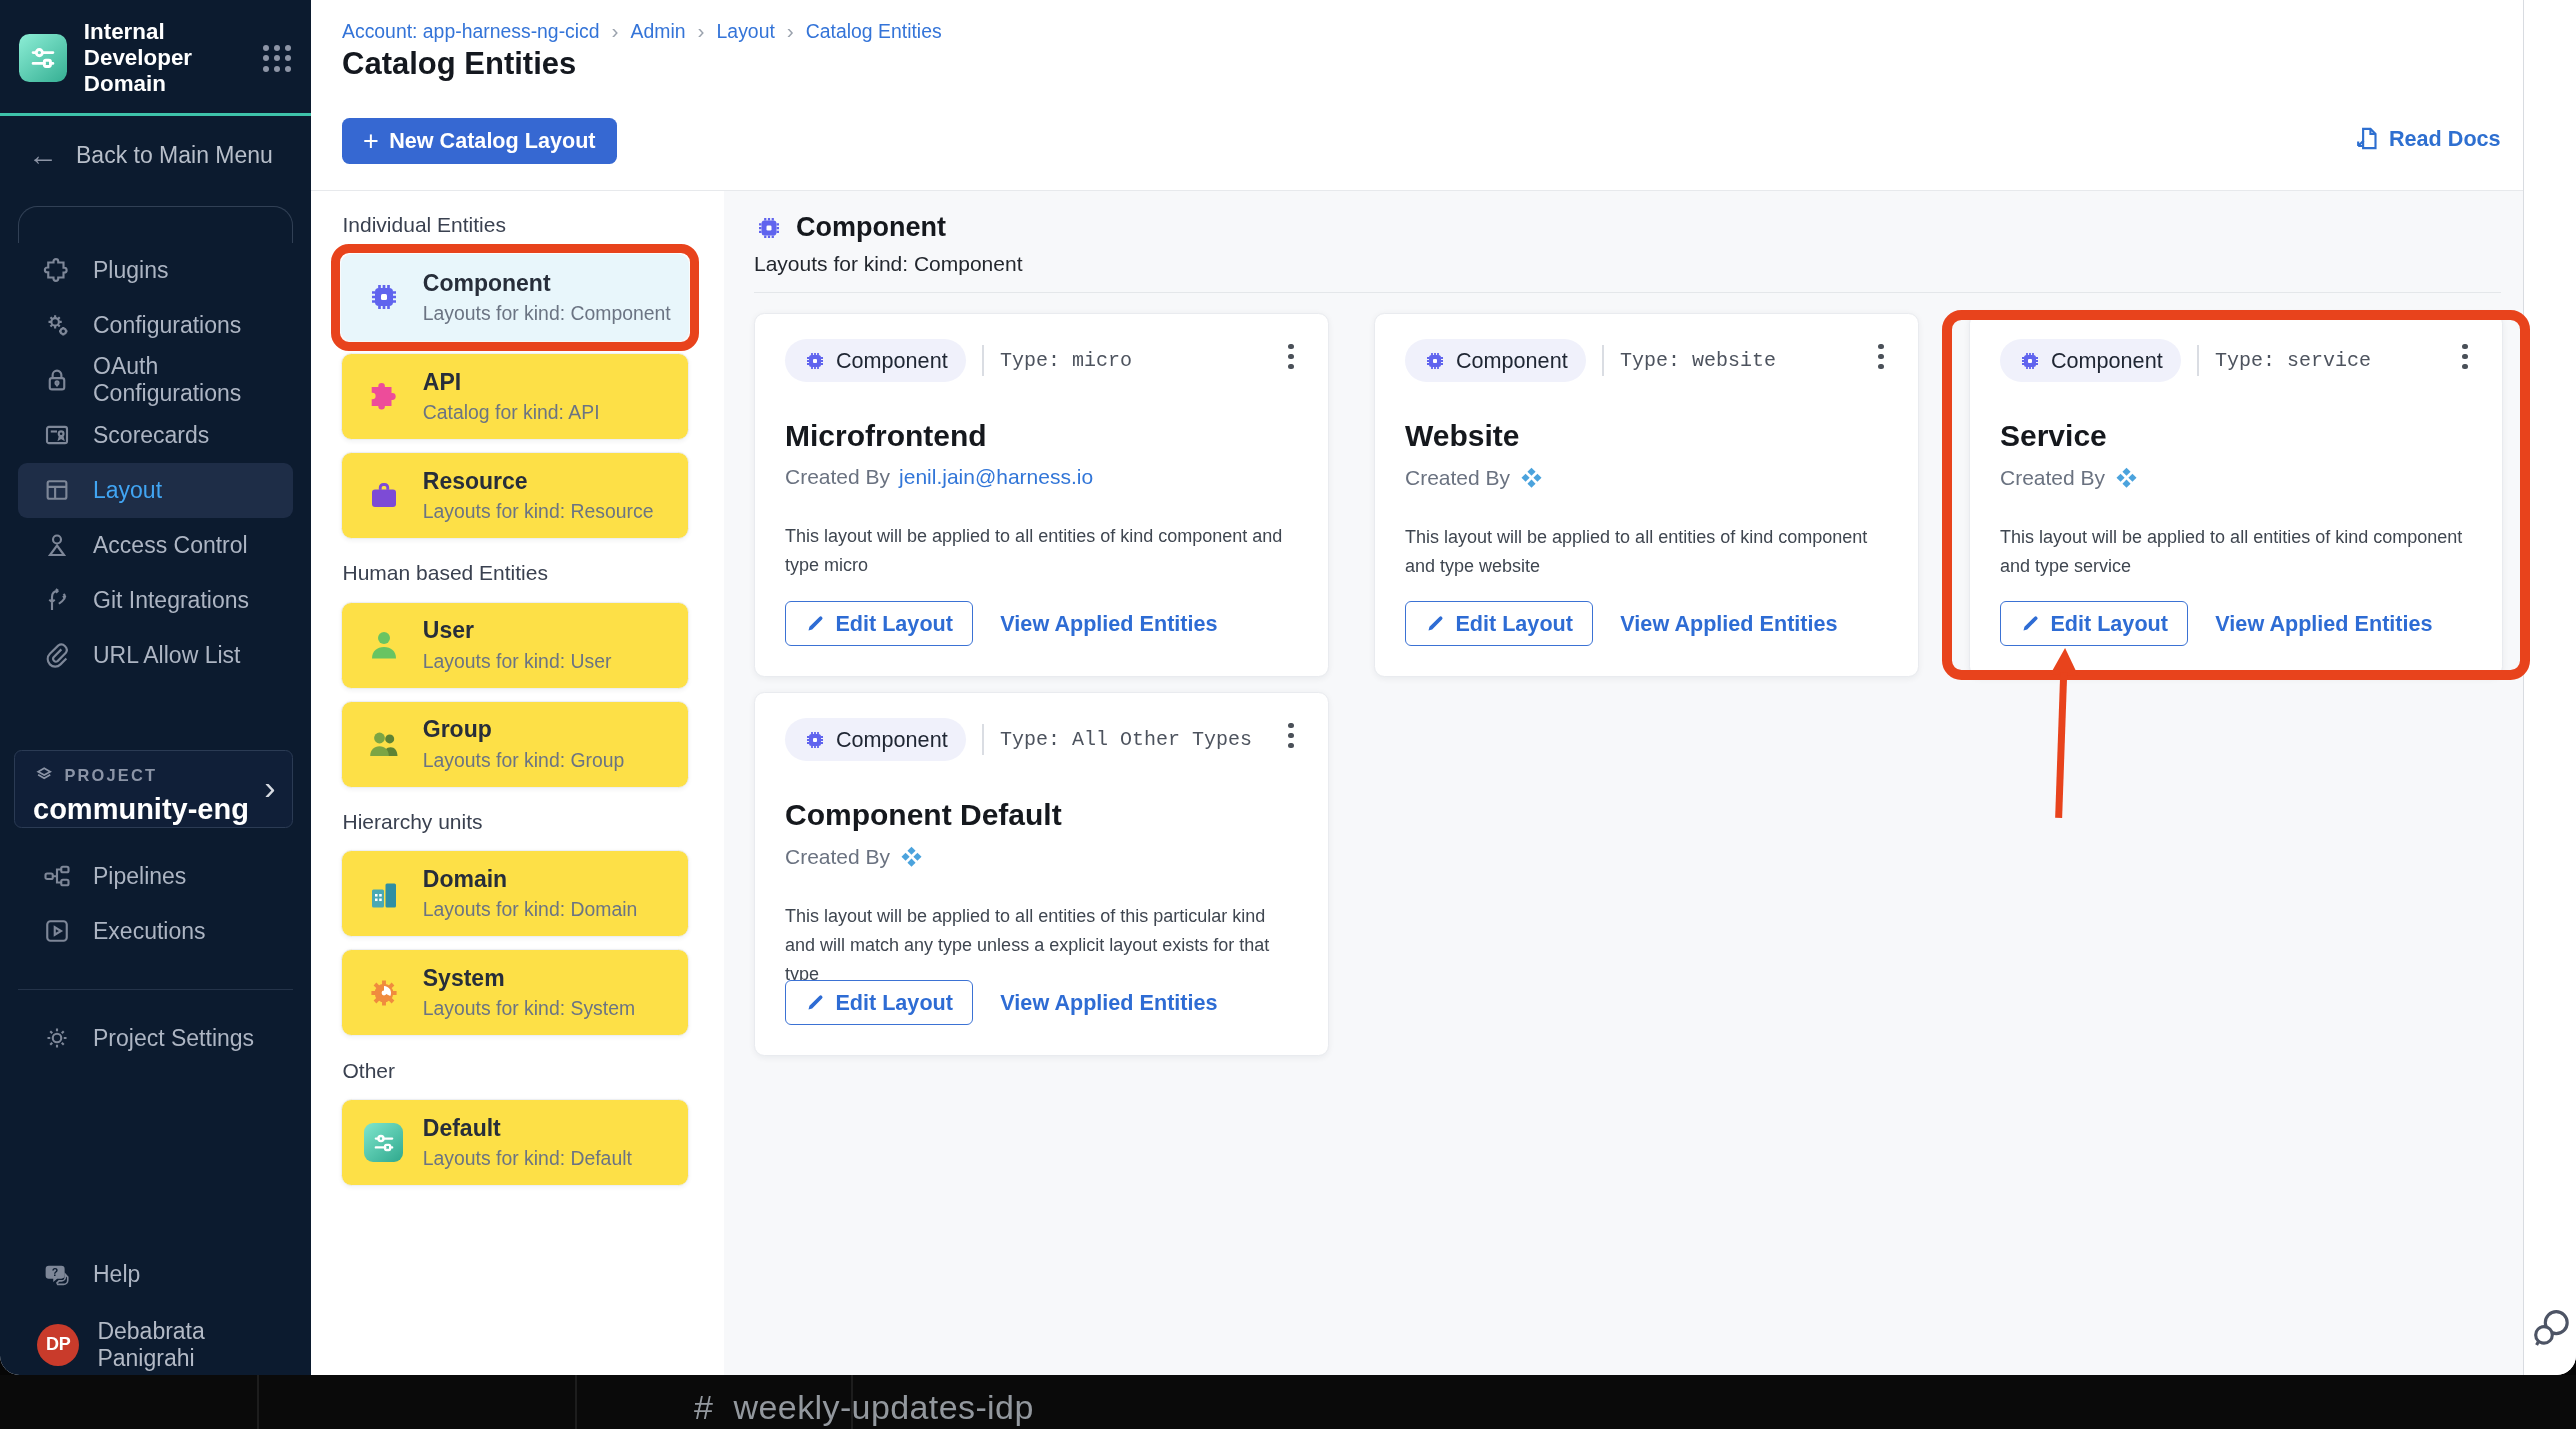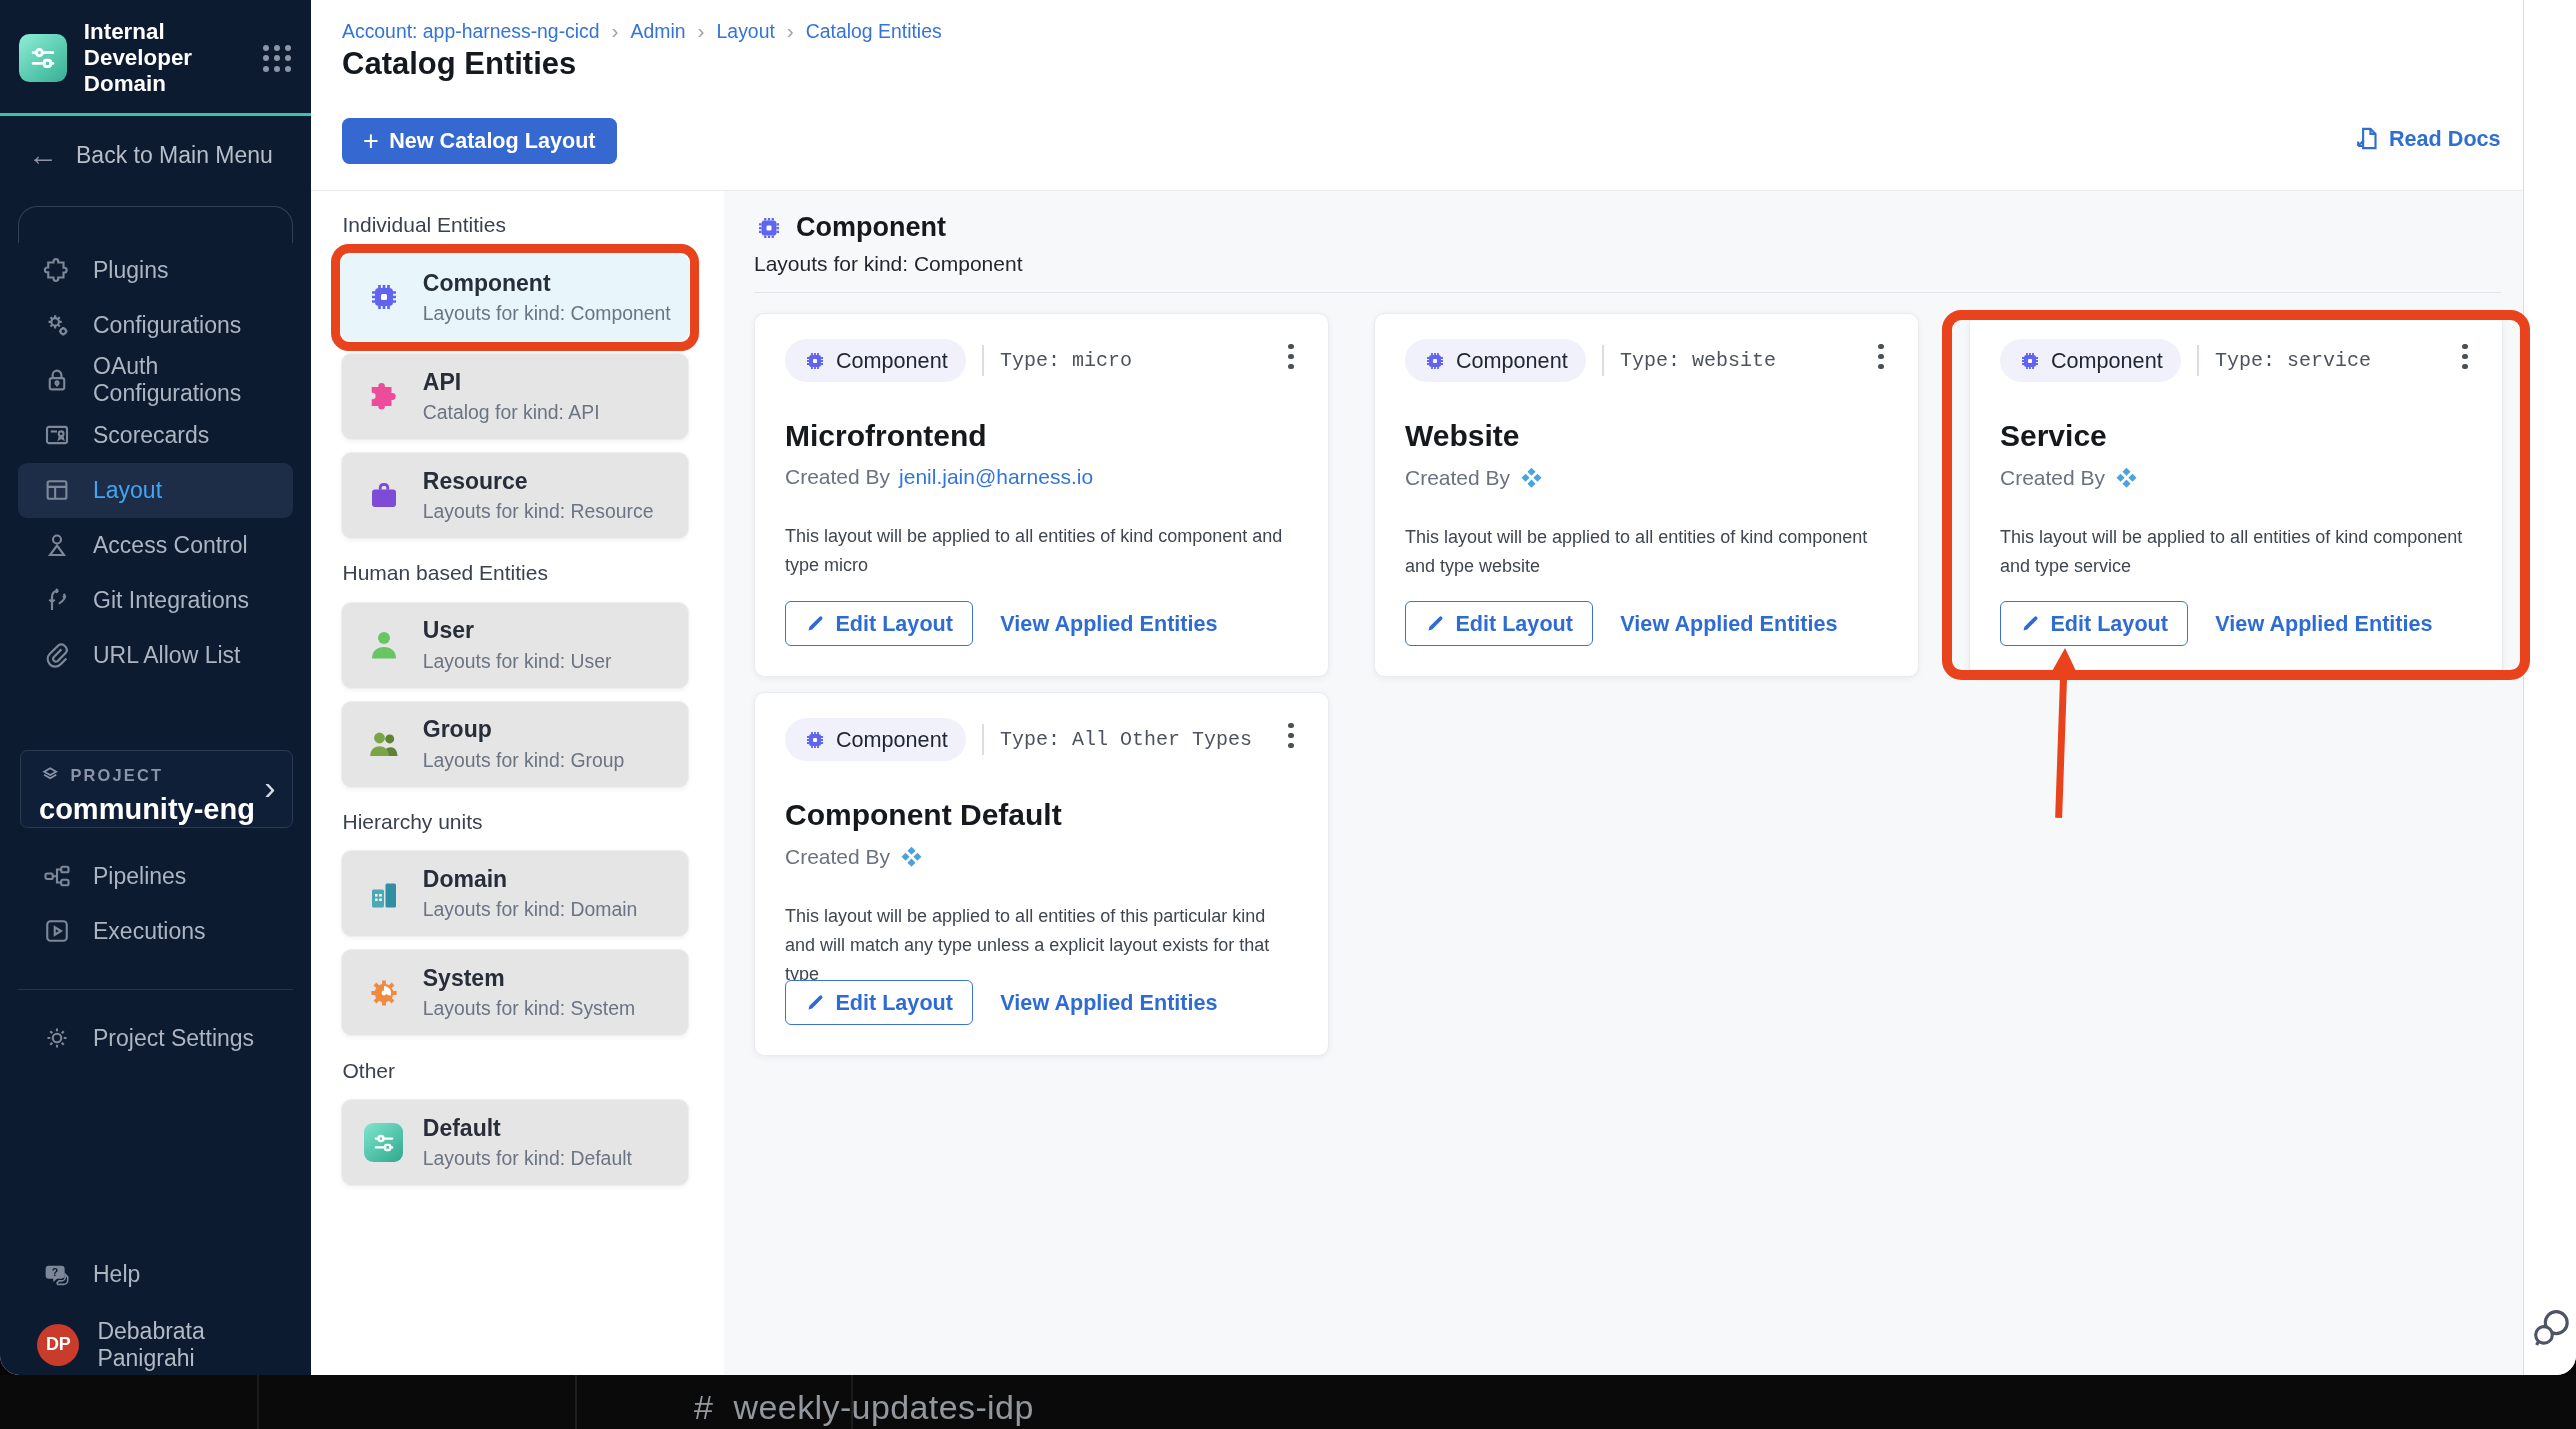--- a/index.html
+++ b/index.html
@@ -23,21 +23,21 @@
   .apps-grid i { width:6px; height:6px; border-radius:50%; background:#8d95a6; }
   .teal-line { height:3px; background:#3ec3aa; }
   .back-row { display:flex; align-items:center; gap:18px; padding:24px 22.4px 19.4px 28px; font-size:23px; color:#b7bec9; cursor:pointer; }
   .back-arrow { font-size:30px; color:#8d95a6; line-height:1; }
   .nav-stub { margin:16.4px 18px 0 18px; height:37px; border:0.7px solid rgba(160,175,200,.25); border-bottom:none; border-radius:19.4px 19.4px 0 0; }
   .nav-list { padding:0 18px; margin-top:0; }
   .nav-item { display:flex; align-items:center; gap:21px; height:55px; padding-left:24px; font-size:23px; color:#adb5c3; border-radius:9px; cursor:pointer; }
   .nav-item .ni { width:30px; height:30px; color:#7e8798; flex:none; }
   .nav-item .ni svg { width:30px; height:30px; }
   .nav-item.active { background:#1e2d47; color:#41a5f3; }
-  .proj { margin:67px 18px 0 20px; background:#101f38; border:1.1px solid #2b3b54; border-radius:7.5px; padding:13.4px 18px; position:relative; cursor:pointer; height:78px; }
+  .proj { margin:67px 18px 0 14px; background:#101f38; border:1.1px solid #2b3b54; border-radius:7.5px; padding:13.4px 18px; position:relative; cursor:pointer; height:78px; }
   .proj-eyebrow { display:flex; align-items:center; gap:9px; font-size:16.4px; letter-spacing:2.2px; color:#8b94a6; font-weight:700; }
   .proj-eyebrow svg { width:22.4px; height:22.4px; color:#8b94a6; }
   .proj-name { margin-top:6px; font-size:29px; font-weight:600; color:#fff; }
   .proj-chev { position:absolute; right:16.4px; top:50%; transform:translateY(-54%); font-size:34px; color:#d6dae1; }
   .nav-list.second { margin-top:21px; }
   .side-div { height:0.7px; background:#243349; margin:30px 18px 21px 18px; }
   .side-bottom { position:absolute; left:18px; right:18px; bottom:4.5px; }
   .help-row { margin-bottom:16.4px; }
   .user-row { display:flex; align-items:center; gap:18px; height:52px; padding-left:19.4px; cursor:pointer; }
   .avatar { width:42px; height:42px; border-radius:50%; background:#c93b2b; color:#fff; font-size:18px; font-weight:700; display:flex; align-items:center; justify-content:center; flex:none; }
@@ -55,21 +55,21 @@
   .page-title { position:absolute; left:31px; top:46px; font-size:31px; font-weight:700; color:#14181f; }
   .btn-primary { position:absolute; left:31px; top:118px; height:46px; background:#3668d2; color:#fff; border:none; border-radius:7.5px; font-size:21.6px; font-weight:700; display:flex; align-items:center; gap:10.4px; padding:0 21px; cursor:pointer; font-family:inherit; }
   .btn-primary .plus { font-size:27px; font-weight:400; line-height:1; }
   .read-docs { position:absolute; right:22.4px; top:125px; display:flex; align-items:center; gap:9px; color:#2e6fd0; font-size:21.6px; font-weight:700; cursor:pointer; }
   .read-docs svg { width:27px; height:27px; }
 
   
   .entity-panel { position:absolute; left:0; top:191px; width:413px; bottom:0; background:#fff; padding:22.4px 35px 0 30px; }
   .sec-heading { font-size:21px; font-weight:500; color:#3a4150; margin:0 0 16.4px 1.5px; }
   .sec-heading.later { margin-top:22.4px; }
-  .entity-item { position:relative; display:flex; align-items:center; gap:19.4px; height:87px; padding-left:22.4px; background:#e5e5e5; border:0.7px solid #edeff2; border-radius:10.4px; box-shadow:0 1.5px 4.5px rgba(20,30,50,.05); margin-bottom:12px; cursor:pointer; }
+  .entity-item { position:relative; display:flex; align-items:center; gap:19.4px; height:87px; padding-left:22.4px; background:#fde047; border:0.7px solid #edeff2; border-radius:10.4px; box-shadow:0 1.5px 4.5px rgba(20,30,50,.05); margin-bottom:12px; cursor:pointer; }
   .entity-item.selected { background:#e8f6fb; border-color:#e8f6fb; }
   .eicon { width:39px; height:39px; flex:none; display:flex; align-items:center; justify-content:center; }
   .eicon svg { width:36px; height:36px; }
   .eicon .mini-logo { width:39px; height:39px; border-radius:9px; background:linear-gradient(140deg,#7fe6cd 0%,#2fa88d 100%); display:flex; align-items:center; justify-content:center; }
   .mini-logo svg { width:28px; height:28px; }
   .e-name { font-size:23px; font-weight:600; color:#272e3a; }
   .e-sub { font-size:19.4px; color:#6b7483; margin-top:5.2px; }
   .red-outline { position:absolute; inset:-11.2px; border:9.7px solid #e8431c; border-radius:18px; pointer-events:none; z-index:5; }
 
   

